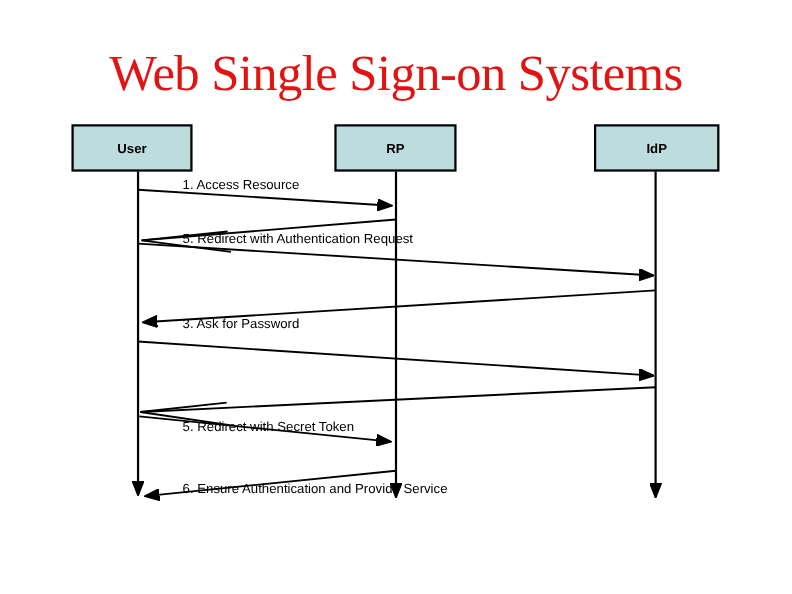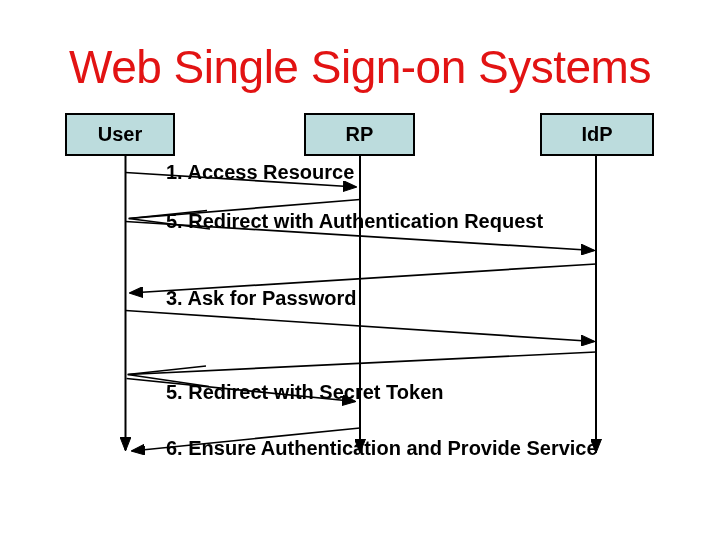--- a/index.html
+++ b/index.html
@@ -17,41 +17,41 @@
   }
   .title{
     position:absolute;
     left:0;top:40px;width:720px;
     margin:0;
     text-align:center;
     font-size:46px;
     font-weight:normal;
     letter-spacing:-0.5px;
     color:var(--title-red,#e21313);
-    font-family:Liberation Sans, sans-serif;
+    font-family:Liberation Serif, serif;
     white-space:nowrap;
   }
   .actor{
     position:absolute;
     top:113px;height:43px;
     background:var(--actor-fill,#bcdcdd);
     border:2px solid var(--line,#000);
     box-sizing:border-box;
     display:flex;align-items:center;justify-content:center;
-    font-size:20px;font-weight:bold;color:#000;
+    font-size:12px;font-weight:bold;color:#000;
   }
   .actor.user{left:65px;width:110px;}
   .actor.rp{left:304px;width:111px;}
   .actor.idp{left:540px;width:114px;}
   svg.wires{position:absolute;left:0;top:0;width:720px;height:540px;}
   svg.wires line, svg.wires path{stroke:var(--line,#000);}
   .msg{
     position:absolute;
     left:166px;
-    font-size:20px;font-weight:bold;color:#000;
+    font-size:12px;font-weight:normal;color:#000;
     white-space:nowrap;
   }
   .m1{top:161px;}
   .m2{top:210px;}
   .m3{top:275px;margin-top:12px;}
   .m4{top:314px;}
   .m5{top:381px;}
   .m6{top:437px;}
 </style>
 </head>

